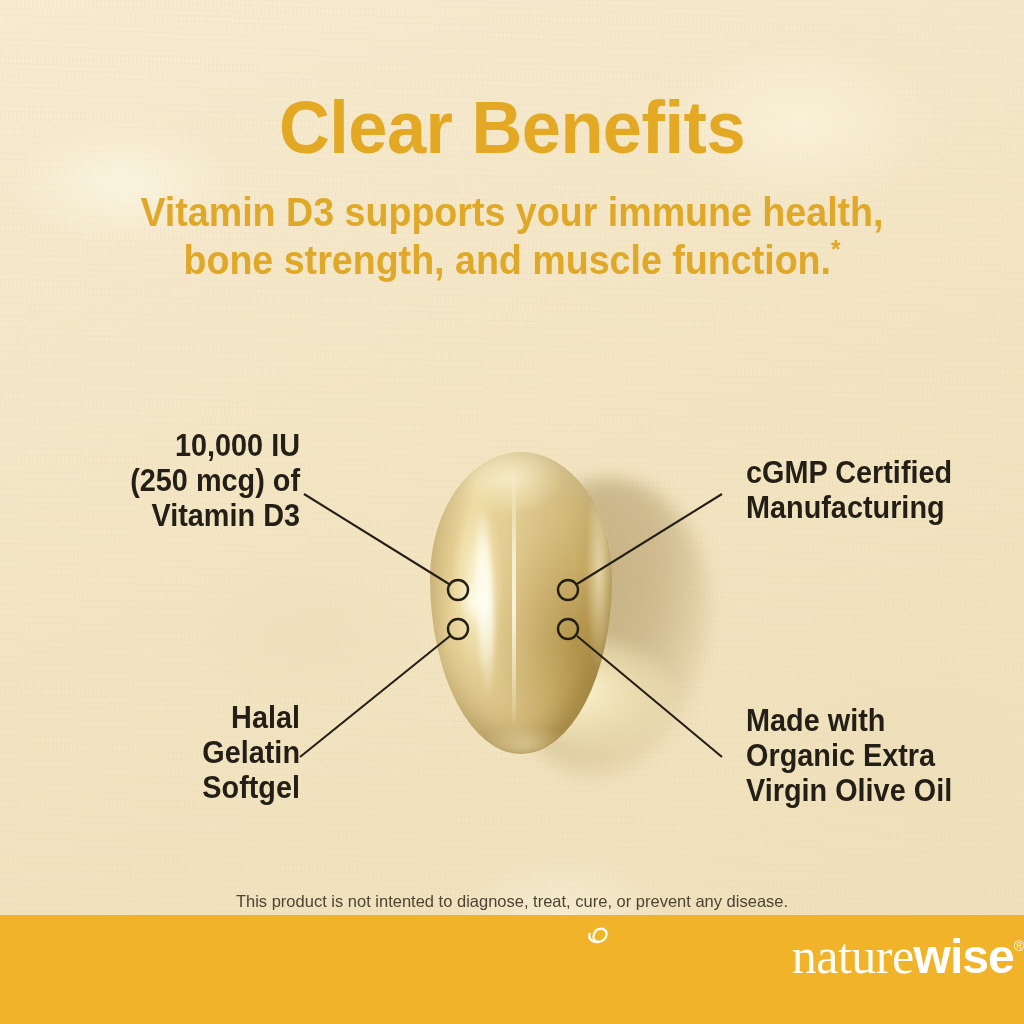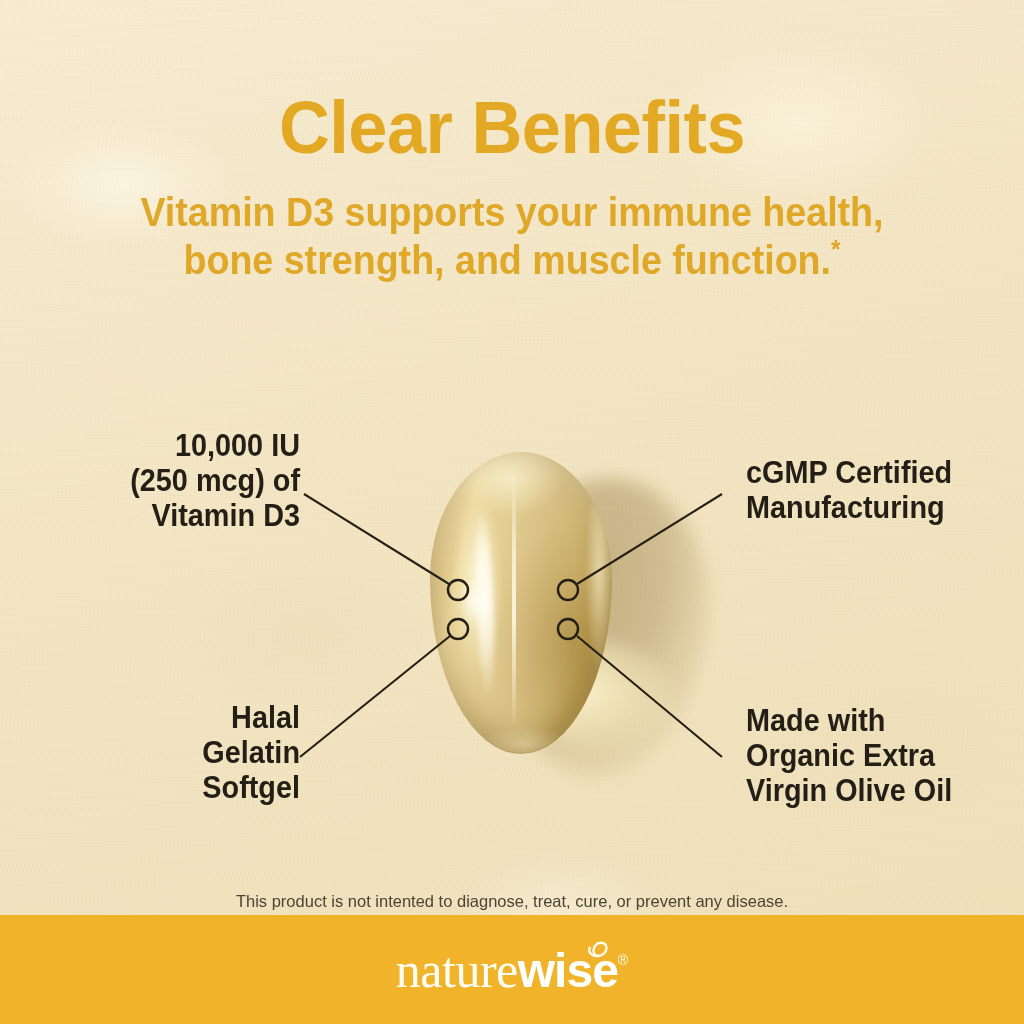--- a/index.html
+++ b/index.html
@@ -248,24 +248,24 @@
     left: 0;
     top: 915px;
     width: 1024px;
     height: 109px;
     background: #f0b32a;
   }
 
   #logo {
     position: absolute;
     left: 0;
-    top: 26px;
+    top: 12px;
     width: 1024px;
     height: 60px;
-    text-align: center;
+    text-align: right;
     white-space: nowrap;
   }
   #logo-nature {
     font-family: "Liberation Serif", serif;
     font-size: 50px;
     font-weight: 400;
     color: #fffdf4;
     letter-spacing: -0.5px;
     vertical-align: baseline;
   }

